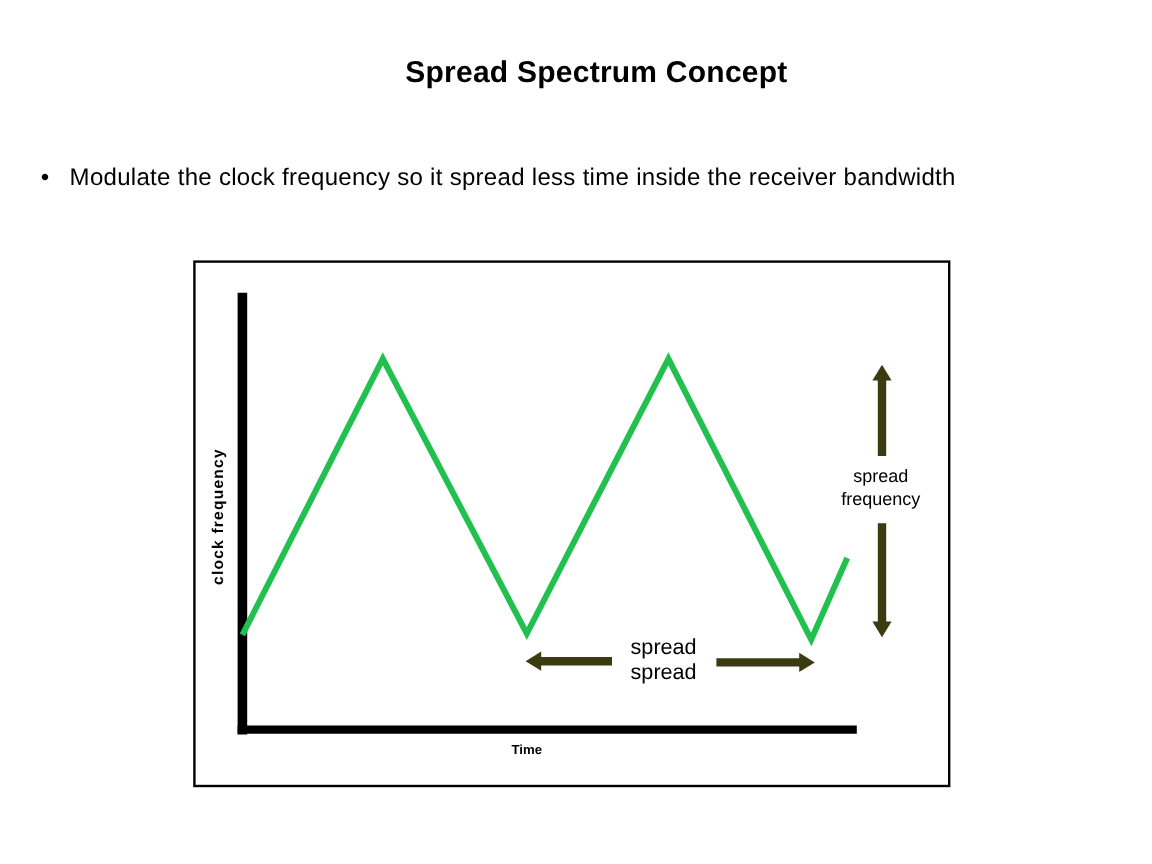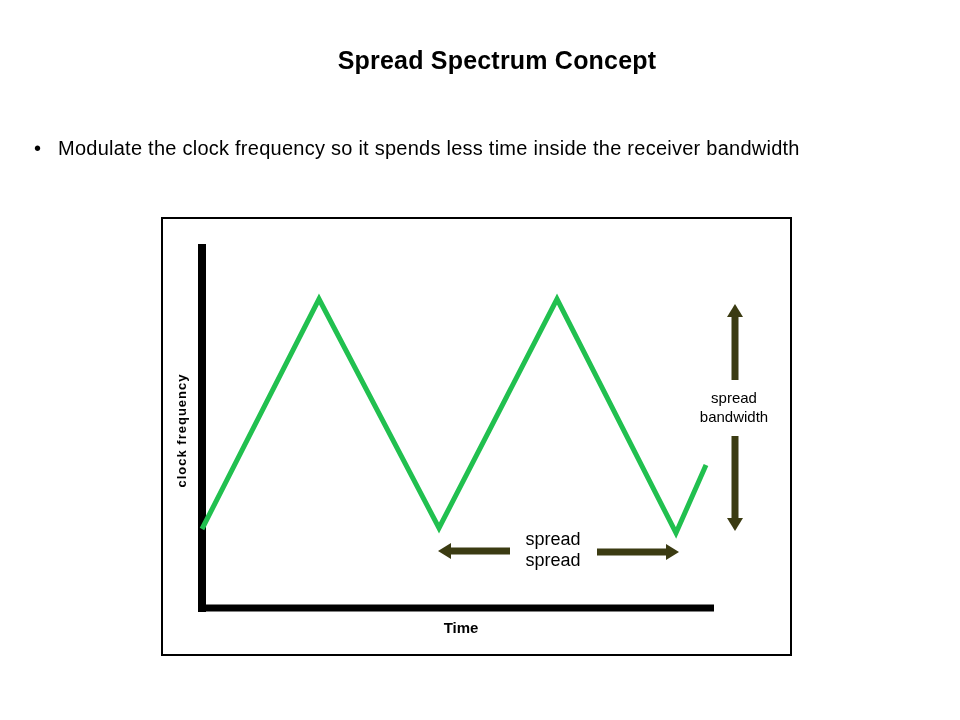--- a/index.html
+++ b/index.html
@@ -23,32 +23,32 @@
     border:2px solid #000;background:#fff;
   }
   .frame svg{position:absolute;left:0;top:0;display:block}
   .lbl{position:absolute;text-align:center}
   .lbl span{display:block}
   .ylabel{
     left:-57px;top:204px;width:150px;
     font-weight:bold;font-size:13px;letter-spacing:1px;
     transform:rotate(-90deg);
   }
-  .xlabel{left:238px;top:400px;width:120px;font-weight:bold;font-size:15px}
+  .xlabel{left:216px;top:400px;width:120px;font-weight:bold;font-size:11px}
   .sp-period{left:315px;top:310px;width:150px;font-size:18px;line-height:21px}
   .sp-pct{left:496px;top:169px;width:150px;font-size:15px;line-height:19px}
 </style>
 </head>
 <body>
 
 <div class="title">Spread Spectrum Concept</div>
 
 <div class="bullet-row">
   <span class="dot">•</span>
-  <span class="bullet-text">Modulate the clock frequency so it spends less time inside the receiver bandwidth</span>
+  <span class="bullet-text">Modulate the clock frequency so it spread less time inside the receiver bandwidth</span>
 </div>
 
 <div class="frame">
   <svg id="plot" width="627" height="435" viewBox="0 0 627 435">
     <line id="y-axis-line" x1="39" y1="25" x2="39" y2="393" stroke="#000000" stroke-width="8"></line>
     <line id="x-axis-line" x1="35" y1="389" x2="551" y2="389" stroke="#000000" stroke-width="7"></line>
     <polyline id="waveform" fill="none" points="39,310 156,80 276,309 394,80 513,314 543,246" stroke="#21c04f" stroke-width="5"></polyline>
     <g id="arrows">
         <line x1="347" y1="332" x2="287" y2="332" stroke="#3b3b12" stroke-width="7"></line>
         <polygon points="275.0,332.0 288.0,324.0 288.0,340.0" fill="#3b3b12"></polygon>
@@ -64,15 +64,15 @@
   <div class="lbl ylabel">clock frequency</div>
   <div class="lbl xlabel">Time</div>
 
   <div class="lbl sp-period">
     <span>spread</span>
     <span>spread</span>
   </div>
 
   <div class="lbl sp-pct">
     <span>spread</span>
-    <span>bandwidth</span>
+    <span>frequency</span>
   </div>
 </div>
 
 </body></html>

